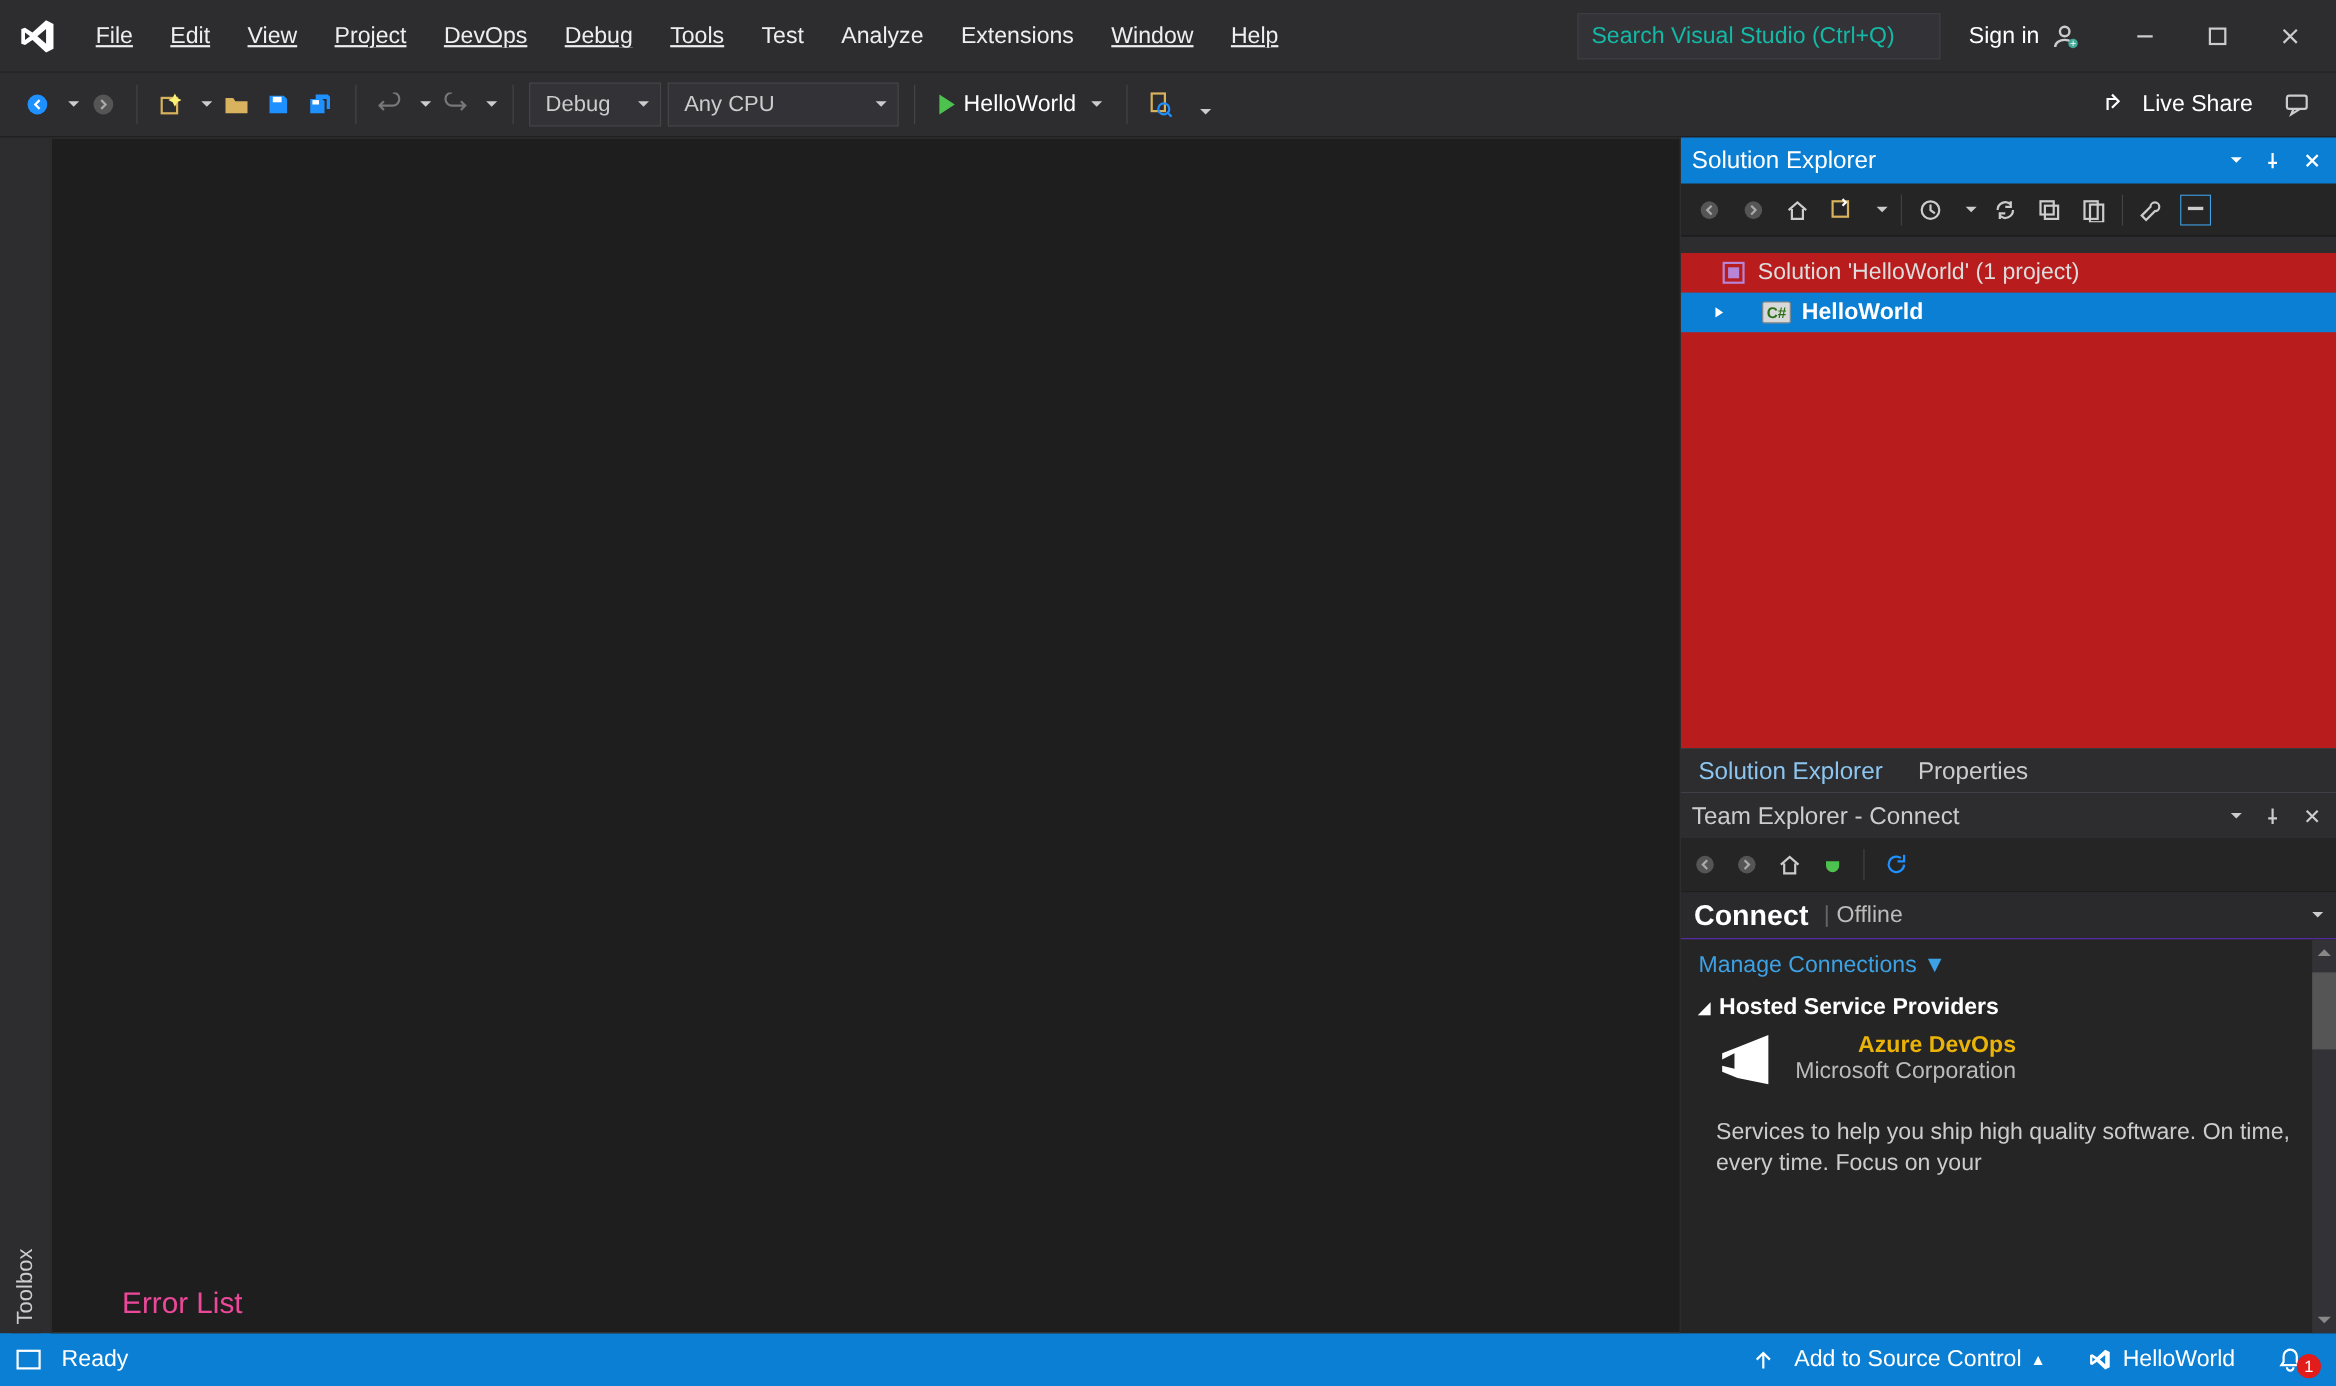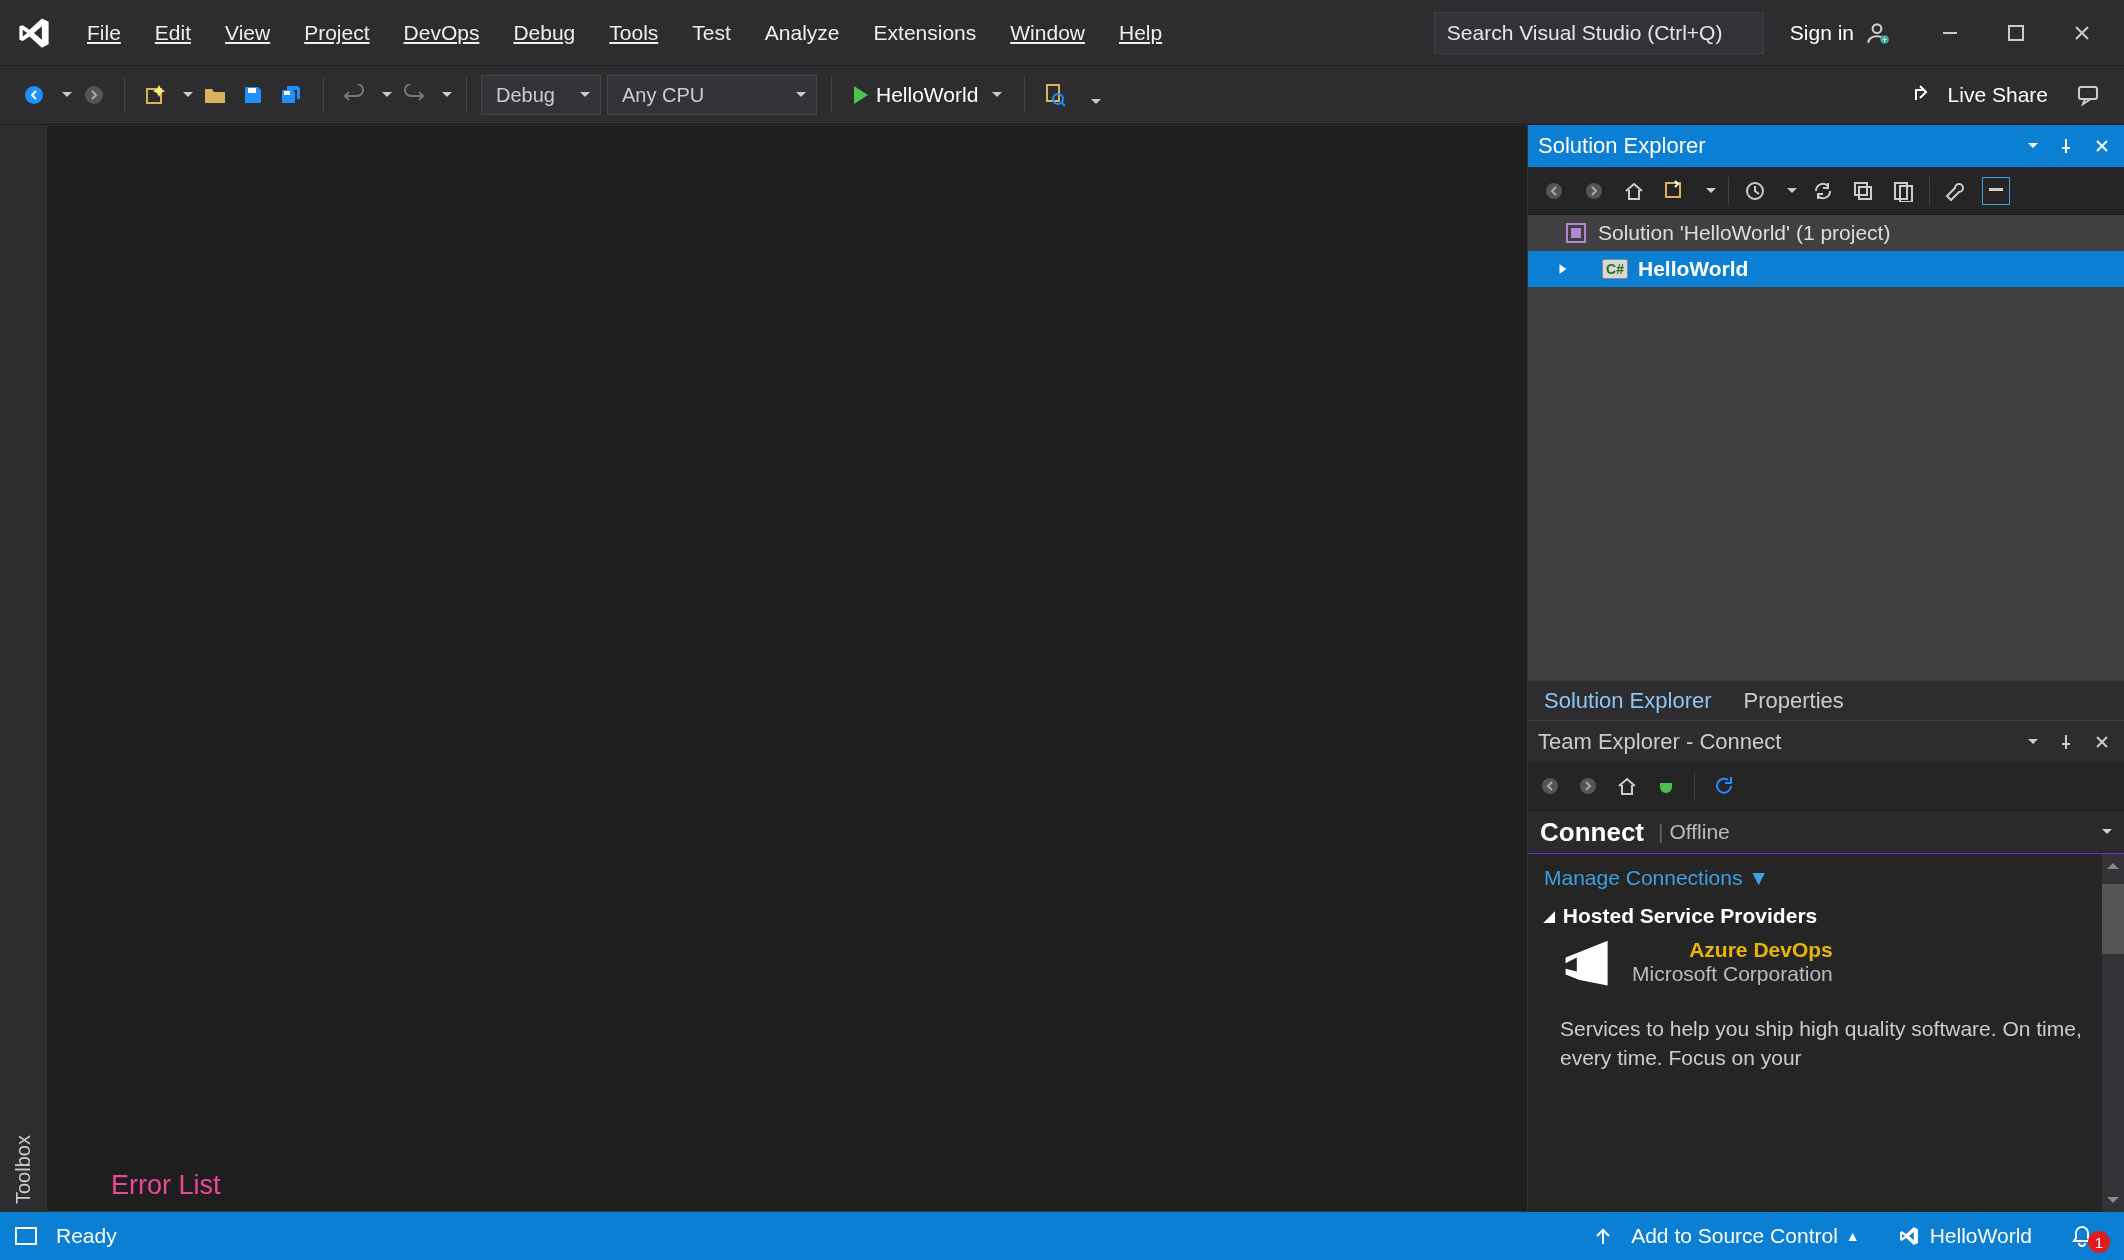--- a/index.html
+++ b/index.html
@@ -13,21 +13,21 @@
   display: flex; flex-direction: column;
 }
 .titlebar { height: 65px; background: #2d2d30; display: flex; align-items: center; padding: 0 8px; }
 .vs-logo { width: 36px; height: 36px; margin: 0 18px 0 8px; }
 .menubar { display: flex; gap: 0; align-items: center; height: 100%; text-align: center; }
 .menu-item { padding: 0 17px; height: 100%; display:flex; align-items:center; cursor: default; color: #eee; }
 .menu-item span.ul { text-decoration: underline; }
 .spacer { flex: 1; }
 .search-box {
   background: #333337; border: 1px solid #3f3f46;
-  height: 42px; width: 330px; color: #e5e5e5;
+  height: 42px; width: 330px; color: #14b8a6;
   display: flex; align-items: center; padding: 0 12px;
   margin-right: 14px;
 }
 .signin { color: #fff; margin: 0 12px; display:flex; align-items:center; gap:10px; }
 .win-controls { display:flex; gap: 30px; margin-left: 30px; margin-right: 16px; }
 .win-btn { width: 36px; height:36px; display:flex; align-items:center; justify-content:center; }
 
 .toolbar { height: 60px; background:#2d2d30; border-top:1px solid #222; border-bottom:1px solid #1a1a1a;
   display:flex; align-items:center; padding: 0 18px; gap: 6px; }
 .tbtn { height:40px; min-width:32px; display:flex; align-items:center; justify-content:center; padding: 0 4px; }
@@ -50,21 +50,21 @@
 .panel-header {
   height: 42px; background: linear-gradient(#0a7fd4,#0a7fd4);
   display:flex; align-items:center; padding: 0 8px 0 10px; color:#fff;
 }
 .panel-header.dim { background:#2d2d30; color:#ccc; border-top:1px solid #3f3f46; }
 .panel-header .title { flex:1; font-size:22px; }
 .hbtn { width:28px; height:28px; display:flex; align-items:center; justify-content:center; margin-left:8px; }
 .se-toolbar { height: 48px; background:#252526; display:flex; align-items:center; gap:12px; padding: 0 12px; border-bottom:1px solid #1a1a1a; }
 .se-toolbar .ico { width:28px; height:28px; display:flex; align-items:center; justify-content:center; }
 .se-search { height: 42px; background:#333337; display:flex; align-items:center; padding: 0 10px; color:#999; }
-.tree { background:#404040; flex:1; overflow:hidden; }
+.tree { background:#b91c1c; flex:1; overflow:hidden;margin-top:15px; }
 .tree-row { display:flex; align-items:center; height: 36px; padding-left: 36px; gap:10px; color:#ddd; }
 .tree-row.sel { background:#0a7fd4; color:#fff; font-weight:600; }
 .tree-row .arrow { width:14px; height:14px; }
 .tree-row .csico { width:26px; height:20px; background:#d8d8d8; color:#2b7016; font-size:14px; font-weight:700; display:flex; align-items:center; justify-content:center; border:1px solid #888; border-radius:2px; }
 
 .tabs { height: 40px; background:#2d2d30; display:flex; align-items:flex-end; border-top:1px solid #3a3a3d; }
 .tabs .tab { padding: 6px 16px; color:#8cc6f0; font-size:22px; }
 .tabs .tab.inactive { color:#ccc; }
 
 .te-toolbar { height: 48px; background:#252526; display:flex; align-items:center; gap:18px; padding: 0 12px; }

